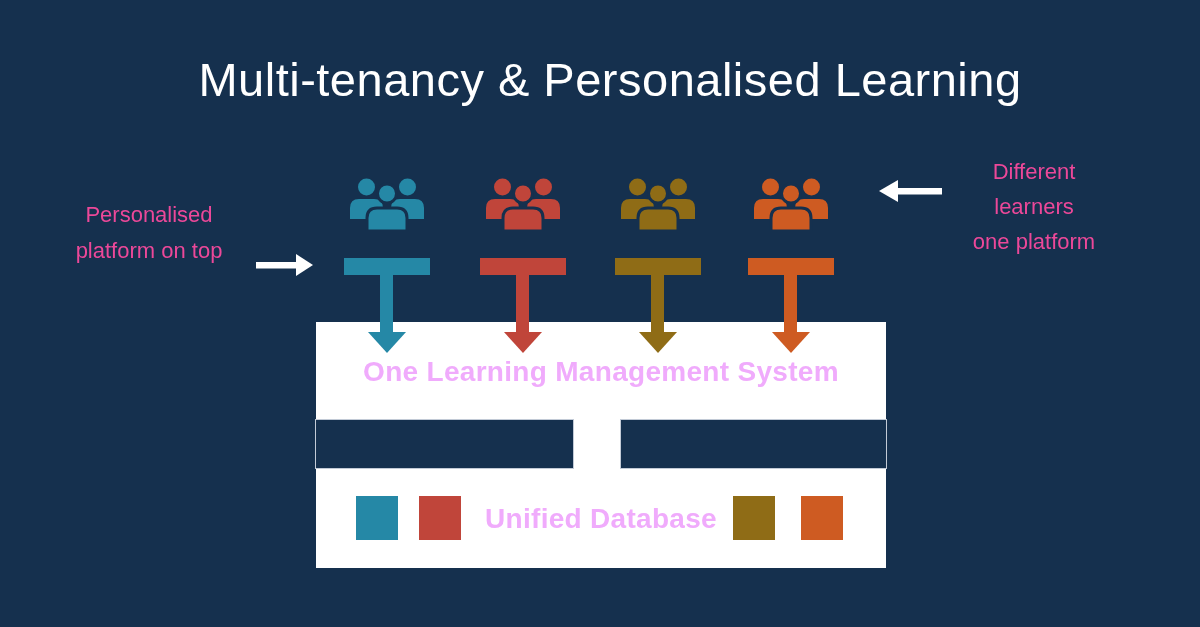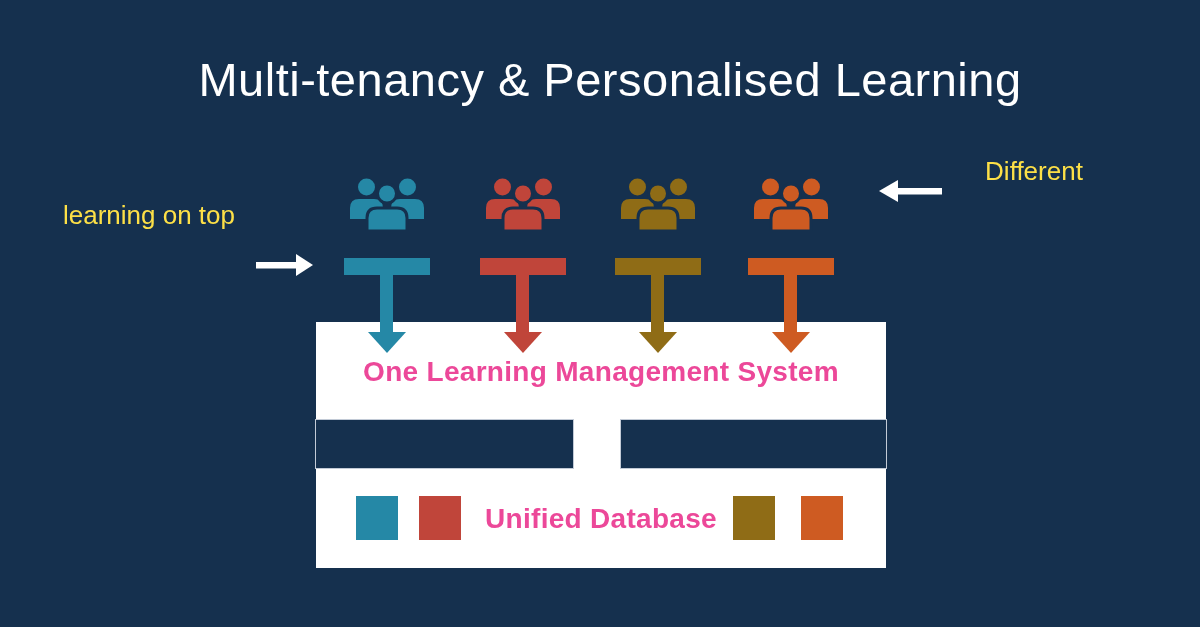--- a/index.html
+++ b/index.html
@@ -8,39 +8,39 @@
     background:#15304e;
     font-family:"Liberation Sans", sans-serif;
     -webkit-font-smoothing:antialiased;
   }
   .title{
     position:absolute;top:40px;left:0;width:1200px;margin:10px;
     text-align:center;color:#ffffff;font-size:47px;font-weight:400;
     letter-spacing:0.5px;line-height:60px;
   }
   .note{
-    position:absolute;color:#fde047;text-align:center;
-    font-size:26px;font-weight:400;
+    position:absolute;color:#ec4899;text-align:center;
+    font-size:22px;font-weight:400;
   }
   .note-left{left:29px;top:197px;width:240px;line-height:36px;}
   .note-right{left:914px;top:154px;width:240px;line-height:35px;}
   .white-arrow{position:absolute;display:block;}
   .white-stack{
     position:absolute;left:316px;top:322px;width:570px;height:246px;
     background:#ffffff;
   }
   .cutout{
     position:absolute;top:97px;height:50px;background:#15304e;
     border:1.5px solid #c2cad6;box-sizing:border-box;
   }
   .cutout-left{left:-1px;width:259px;}
   .cutout-right{left:304px;width:267px;}
   .box-label{
     position:absolute;left:316px;width:570px;text-align:center;
-    color:#ec4899;font-size:28px;font-weight:700;letter-spacing:0.3px;
+    color:#f0abfc;font-size:28px;font-weight:700;letter-spacing:0.3px;
   }
   .lms-label{top:356px;}
   .db-label{top:503px;}
   .tenant{position:absolute;top:177px;width:86px;height:176px;}
   .people{position:absolute;top:0;left:6px;width:74px;height:54px;}
   .tenant-bar{position:absolute;top:81px;left:0;width:86px;height:17px;}
   .tenant-stem{position:absolute;top:97px;left:36px;width:13px;height:58px;}
   .tenant-arrowhead{
     position:absolute;top:155px;left:24px;width:0;height:0;
     border-left:19px solid transparent;border-right:19px solid transparent;
@@ -63,30 +63,33 @@
         <path d="M41,42 L41,31 Q41,22 50,22 L65,22 Q74,22 74,31 L74,42 Z" fill="currentColor"></path>
         <circle cx="37" cy="16.5" r="9.5" fill="currentColor" stroke="#15304e" stroke-width="3"></circle>
         <path d="M17,54 L17,41 Q17,31 27,31 L47,31 Q57,31 57,41 L57,54 Z" fill="currentColor" stroke="#15304e" stroke-width="3"></path>
       </symbol>
     </defs>
   </svg>
 
   <h1 class="title">Multi-tenancy &amp; Personalised Learning</h1>
 
   <div class="note note-left">
-    <div>learning on top</div>
+    <div>Personalised</div>
+    <div>platform on top</div>
   </div>
 
   <svg class="white-arrow" style="left:256px;top:254px" width="57" height="22" viewBox="0 0 57 22">
     <rect x="0" y="8" width="42" height="6.5" fill="#ffffff"></rect>
     <polygon points="40,0 57,11 40,22" fill="#ffffff"></polygon>
   </svg>
 
   <div class="note note-right">
     <div>Different</div>
+    <div>learners</div>
+    <div>one platform</div>
   </div>
 
   <svg class="white-arrow" style="left:879px;top:180px" width="63" height="22" viewBox="0 0 63 22">
     <polygon points="19,0 0,11 19,22" fill="#ffffff"></polygon>
     <rect x="17" y="8" width="46" height="6.5" fill="#ffffff"></rect>
   </svg>
 
   <div class="white-stack">
     <div class="cutout cutout-left"></div>
     <div class="cutout cutout-right"></div>

